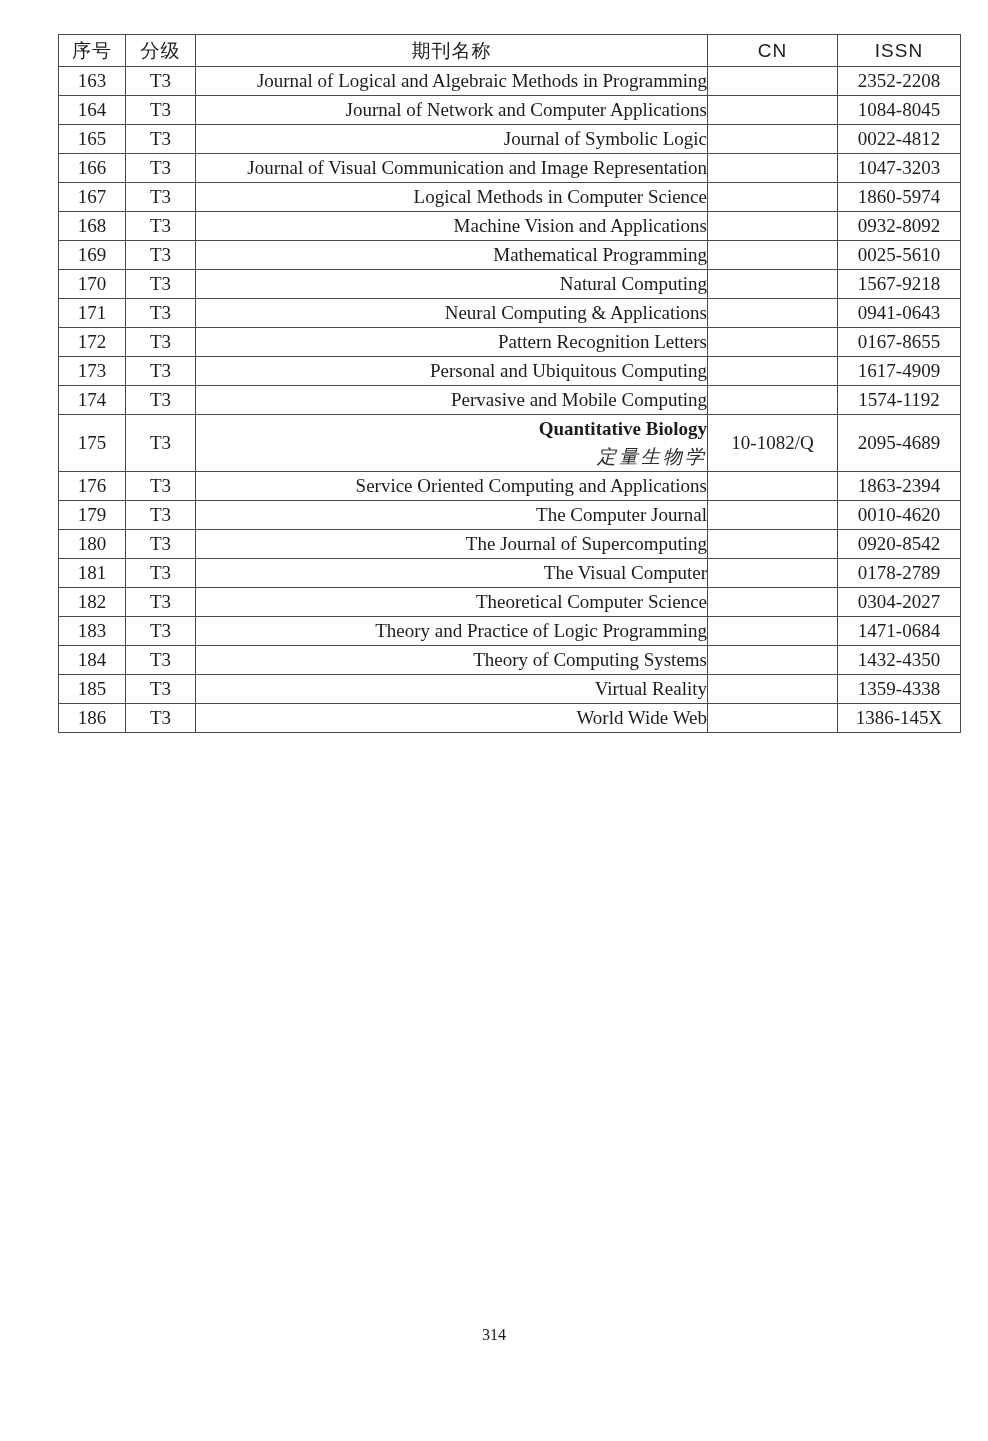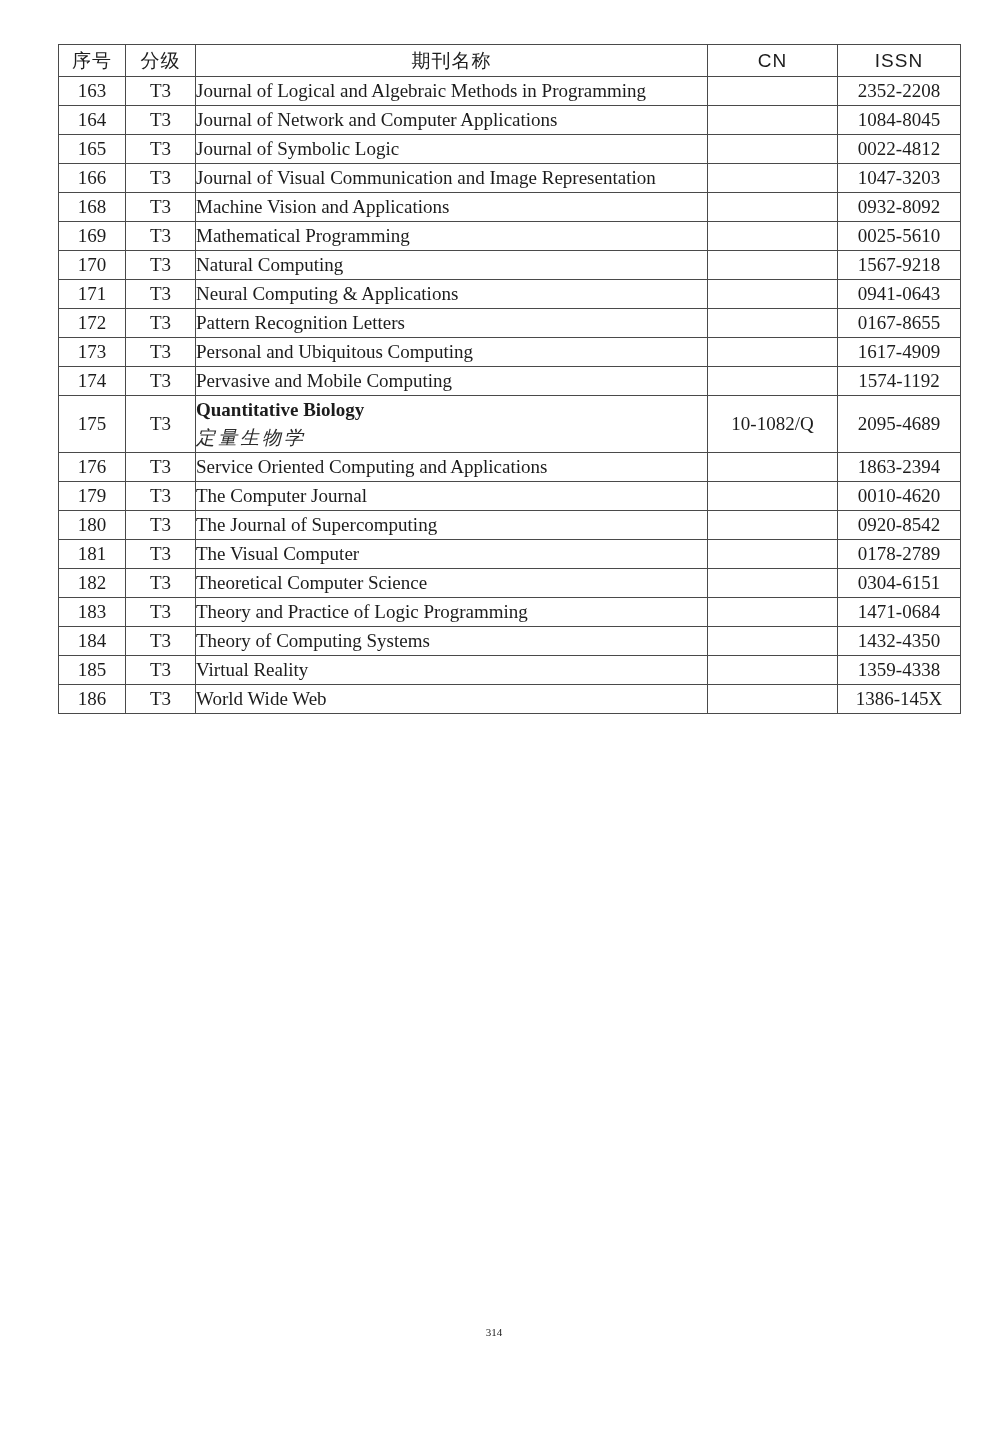--- a/index.html
+++ b/index.html
@@ -19,21 +19,20 @@
     top: 34px;
     left: 58px;
   }
   table.journal-table {
     border-collapse: collapse;
     table-layout: fixed;
     width: 902px;
     font-family: "Liberation Serif", serif;
     font-size: 19px;
     color: #1c1c1c;
-    margin-top: 10px;
   }
   table.journal-table th,
   table.journal-table td {
     border: 1.5px solid #4a4a4a;
     padding: 0;
     vertical-align: middle;
     background: #ffffff;
   }
   table.journal-table thead th {
     font-family: "Liberation Sans", sans-serif;
@@ -42,40 +41,40 @@
     height: 31px;
     text-align: center;
     letter-spacing: 1px;
   }
   td.c-index, td.c-grade, td.c-cn, td.c-issn {
     text-align: center;
     height: 28px;
     line-height: 1.35;
   }
   td.c-name {
-    text-align: left;
+    text-align: right;
     padding: 1px 8px;
     line-height: 28px;
   }
   td.c-name .name-en { display: block; }
   td.c-name .name-en.bold { font-weight: bold; font-family: Liberation Serif, serif; }
   td.c-name .name-zh {
     display: block;
     letter-spacing: 3px;
     color: #2b2b2b;
     font-style: italic;
   }
   .page-footer {
     position: absolute;
     top: 1326px;
     left: 0;
     width: 100%;
     text-align: center;
     font-family: "Liberation Serif", serif;
-    font-size: 11px;
+    font-size: 16px;
     color: #1c1c1c;
   }
 </style>
 </head>
 <body>
 
 <div class="table-wrap">
   <table class="journal-table">
     <colgroup>
       <col style="width:67px">
@@ -124,20 +123,29 @@
         <tr>
           <td class="c-index">166</td>
           <td class="c-grade">T3</td>
           <td class="c-name">
             <span class="name-en">Journal of Visual Communication and Image Representation</span>
           </td>
           <td class="c-cn"></td>
           <td class="c-issn">1047-3203</td>
         </tr>
         <tr>
+          <td class="c-index">167</td>
+          <td class="c-grade">T3</td>
+          <td class="c-name">
+            <span class="name-en">Logical Methods in Computer Science</span>
+          </td>
+          <td class="c-cn"></td>
+          <td class="c-issn">1860-5974</td>
+        </tr>
+        <tr>
           <td class="c-index">168</td>
           <td class="c-grade">T3</td>
           <td class="c-name">
             <span class="name-en">Machine Vision and Applications</span>
           </td>
           <td class="c-cn"></td>
           <td class="c-issn">0932-8092</td>
         </tr>
         <tr>
           <td class="c-index">169</td>
@@ -239,21 +247,21 @@
           <td class="c-cn"></td>
           <td class="c-issn">0178-2789</td>
         </tr>
         <tr>
           <td class="c-index">182</td>
           <td class="c-grade">T3</td>
           <td class="c-name">
             <span class="name-en">Theoretical Computer Science</span>
           </td>
           <td class="c-cn"></td>
-          <td class="c-issn">0304-6151</td>
+          <td class="c-issn">0304-2027</td>
         </tr>
         <tr>
           <td class="c-index">183</td>
           <td class="c-grade">T3</td>
           <td class="c-name">
             <span class="name-en">Theory and Practice of Logic Programming</span>
           </td>
           <td class="c-cn"></td>
           <td class="c-issn">1471-0684</td>
         </tr>

